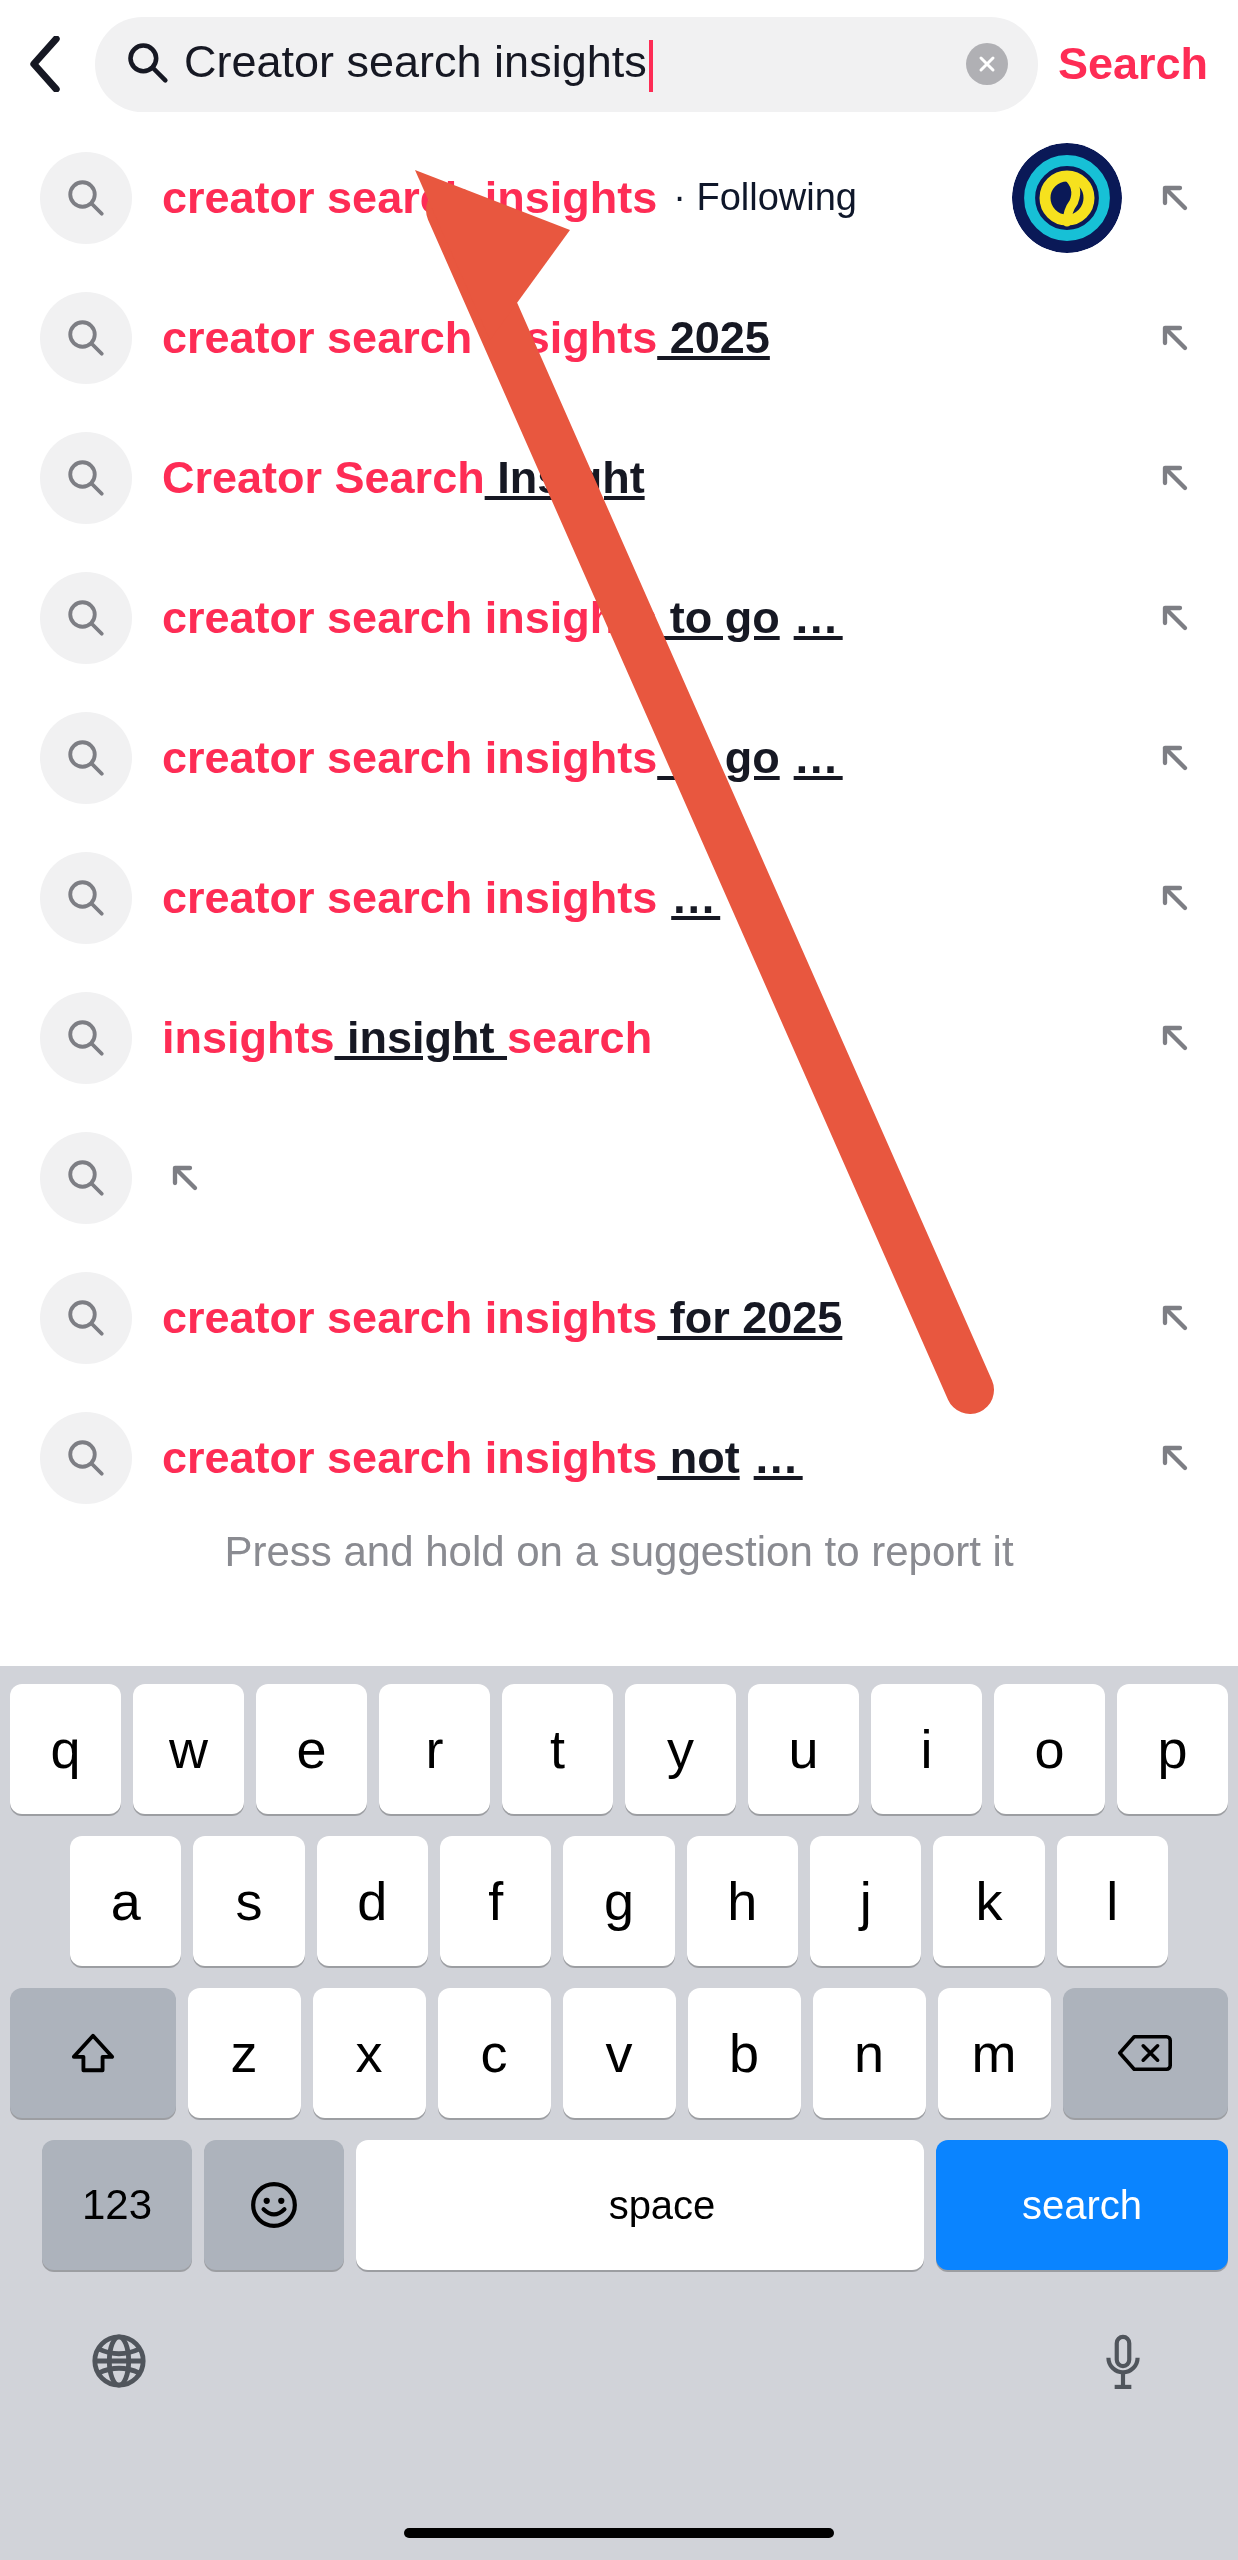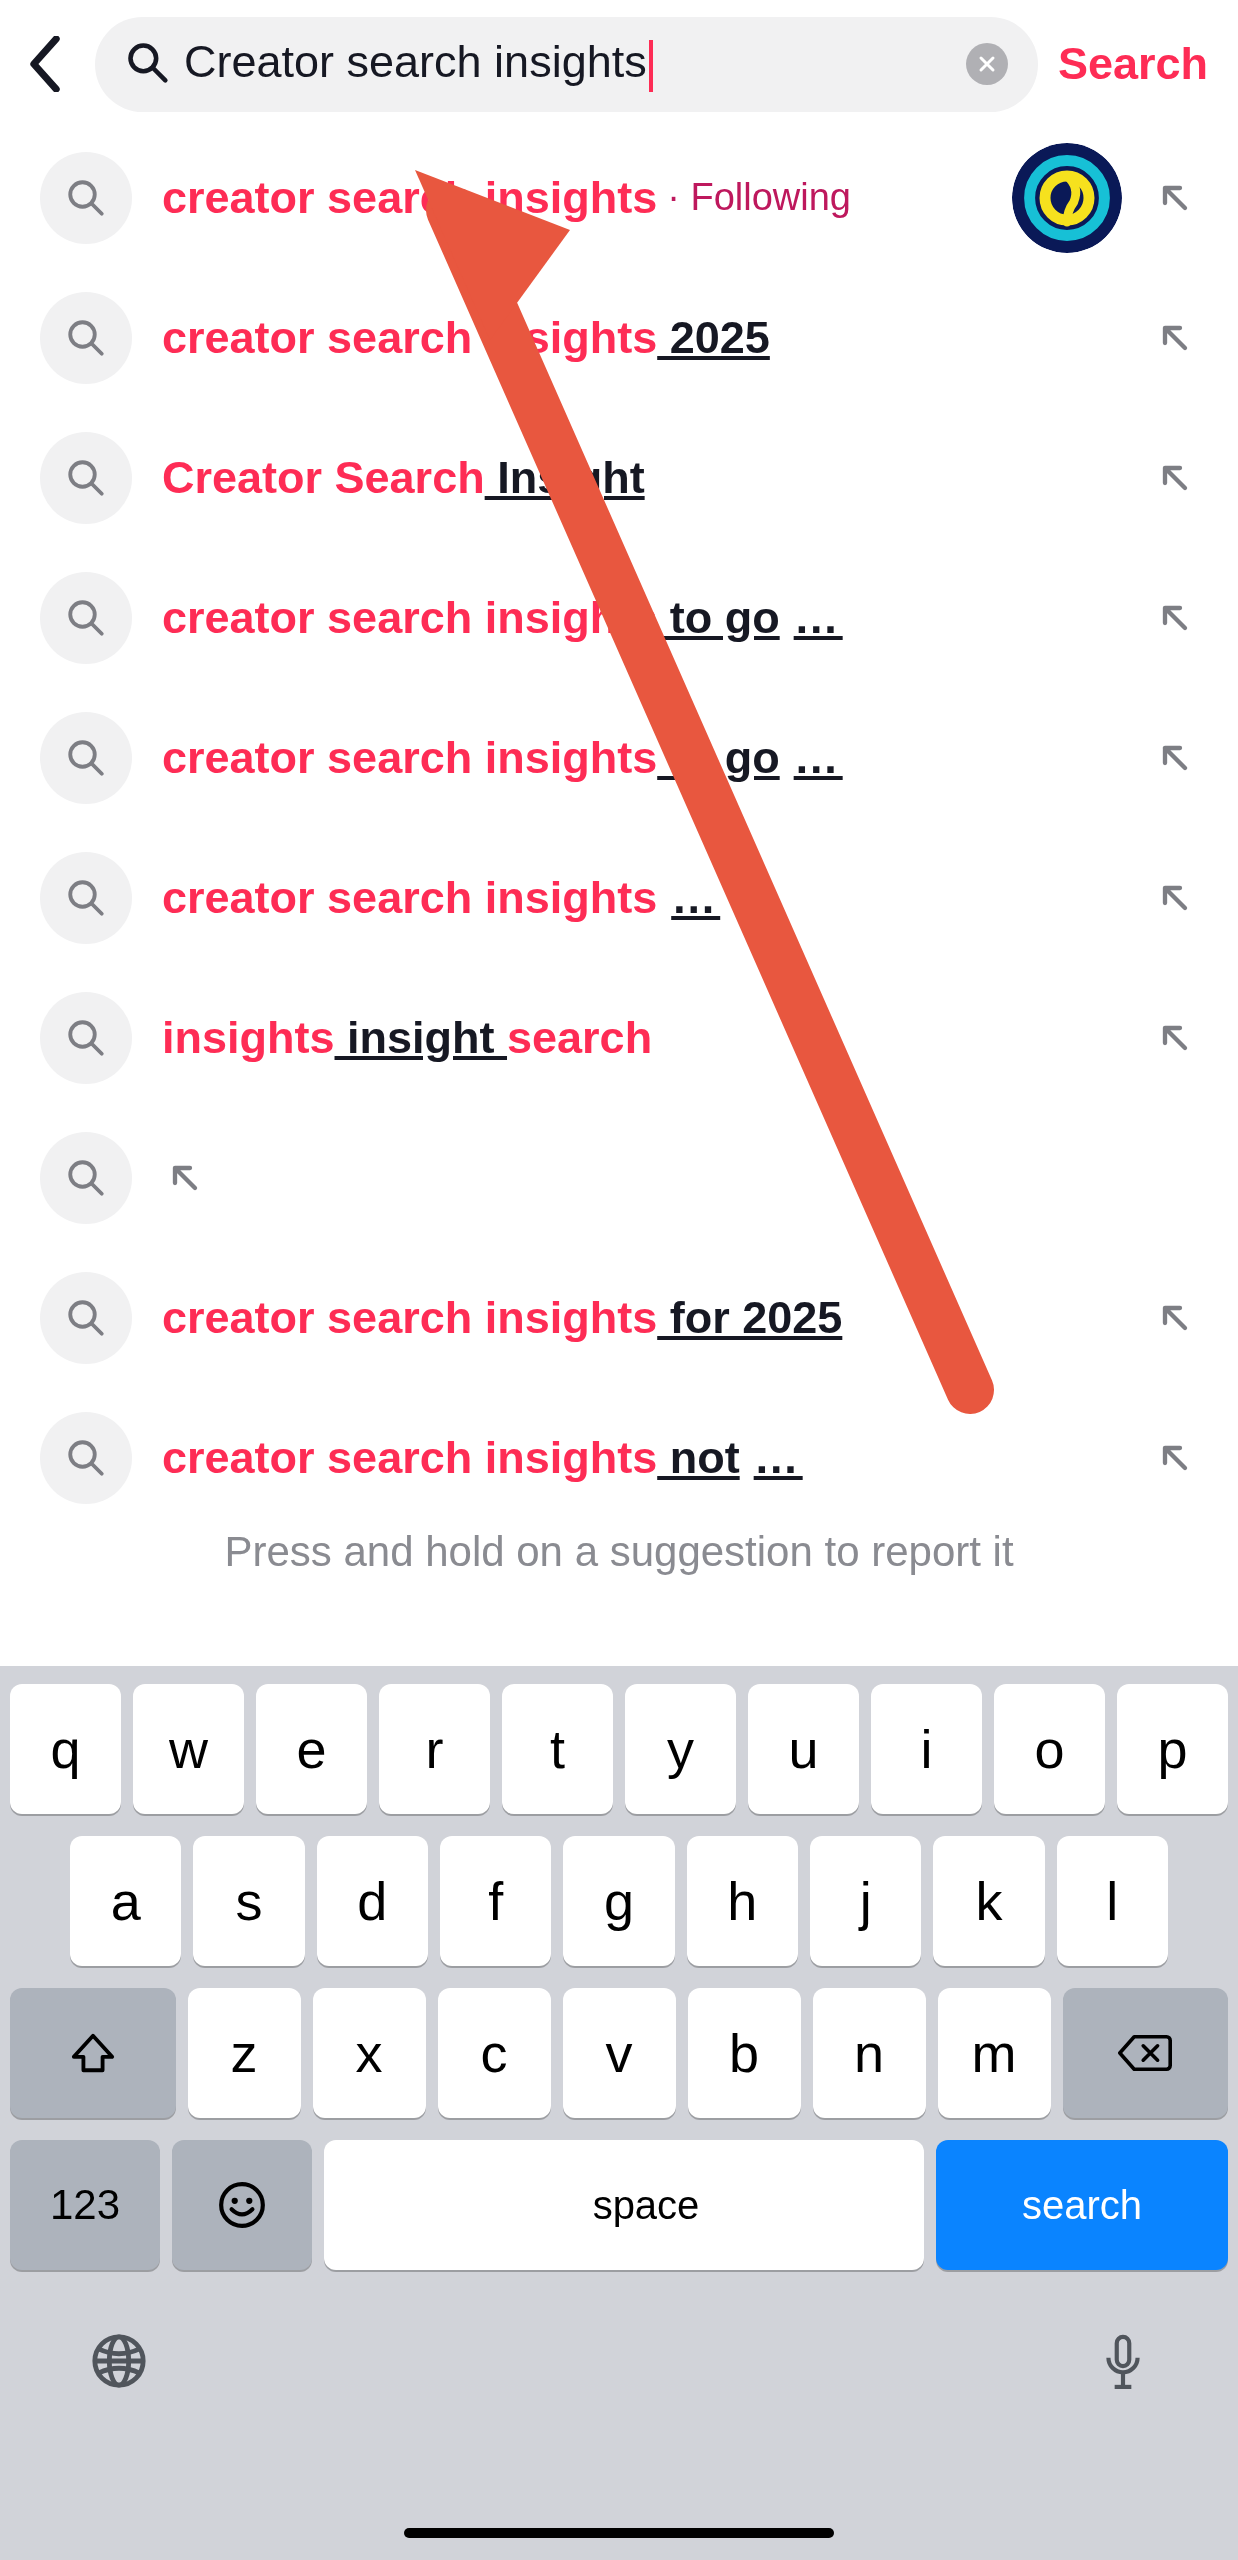--- a/index.html
+++ b/index.html
@@ -80,21 +80,21 @@
       font-weight:600;
       line-height:1.2;
       display:flex;
       align-items:center;
       gap:10px;
       white-space:nowrap;
       overflow:hidden;
     }
     .hl { color:#fe2c55; }
     .norm { color:#161823;text-decoration:underline; }
-    .follow-badge { color:#be185d; font-size:38px; font-weight:400; }
+    .follow-badge { color:#0f172a; font-size:38px; font-weight:400; margin-left:6px; }
     .ellipsis-dots { color:#161823; margin-left:4px; letter-spacing:4px; }
     .avatar {
       width:110px; height:110px;
       border-radius:50%;
       overflow:hidden;
       flex-shrink:0;
     }
     .fill-btn {
       width:46px; height:46px;
       display:flex; align-items:center; justify-content:center;
@@ -131,21 +131,21 @@
     }
     .kb-row-1 .key { max-width:113px; }
     .kb-row-2 { padding:0 60px; }
     .kb-row-2 .key { max-width:113px; }
     .kb-row-3 .key-letter { max-width:113px; }
     .key-fn {
       background:#adb3bc;
       min-width:155px;
     }
     .kb-row-4 { }
-    .kb-row-4 .key-123 { background:#adb3bc; min-width:150px; flex:0 0 150px; font-size:42px; }
+    .kb-row-4 .key-123 { background:#adb3bc; min-width:150px; flex:0 0 150px; font-size:42px;margin-left:32px; }
     .kb-row-4 .key-emoji { background:#adb3bc; min-width:140px; flex:0 0 140px; }
     .kb-row-4 .key-space { flex:1; font-size:40px;padding-left:44px; }
     .kb-row-4 .key-search { background:#0a84ff; color:#fff; min-width:292px; flex:0 0 292px; font-size:40px; }
 
     .kb-bottom {
       display:flex;
       justify-content:space-between;
       padding:40px 80px 0 80px;
     }
     .home-indicator {

